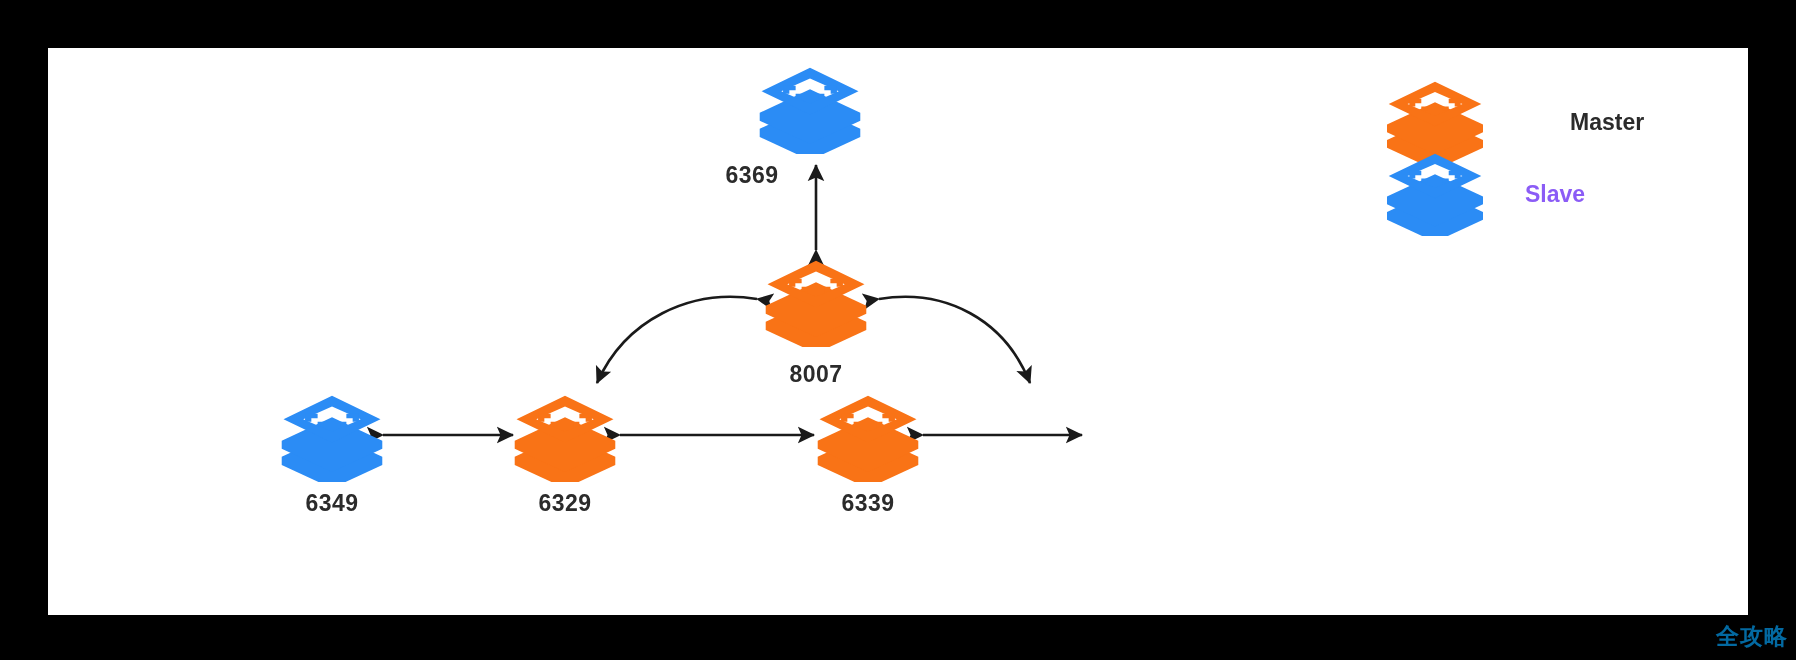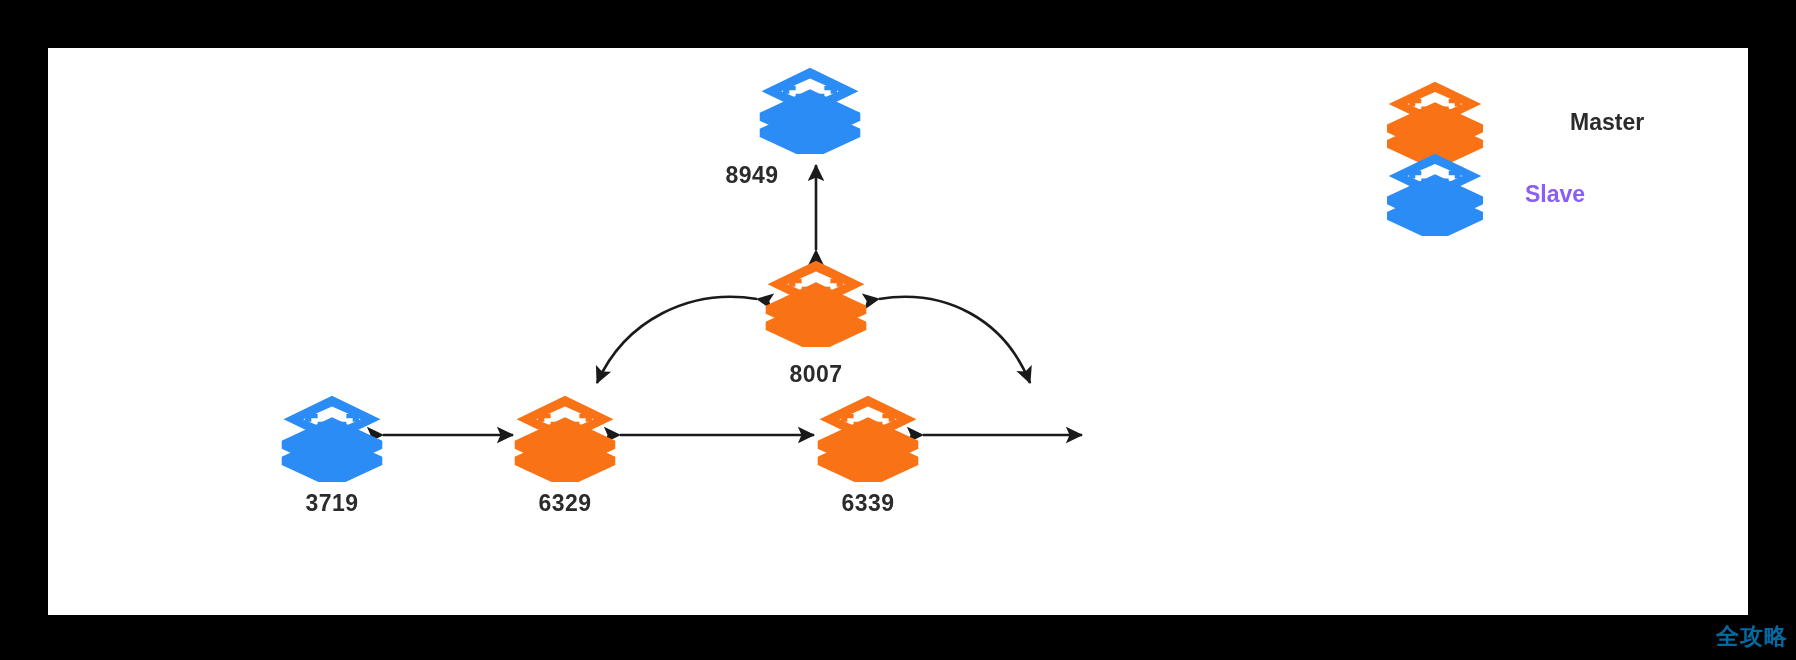--- a/index.html
+++ b/index.html
@@ -53,21 +53,21 @@
         <path d="
     M 60 2 L 114 28 L 60 54 L 6 28 Z
     M 60 14 L 92 28 L 60 42 L 28 28 Z" fill-rule="evenodd"></path>
         <path d="
     M 30 22 L 44 22 L 44 27 L 37 27 L 37 31 L 30 31 Z
     M 90 22 L 76 22 L 76 27 L 83 27 L 83 31 L 90 31 Z
     M 44 36 L 44 31 L 51 31 L 51 36 Z
     M 76 36 L 76 31 L 69 31 L 69 36 Z"></path>
       </g>
     </svg></div>
-    <div class="lbl" style="left: -98px; width: 188px; top: 96px; color: rgb(43, 43, 43);">8949</div>
+    <div class="lbl" style="left: -98px; width: 188px; top: 96px; color: rgb(43, 43, 43);">6369</div>
   </div>
   <div class="node" id="n1" style="left: 762px; top: 259px; width: 108px; height: 88px;">
     <div class="glyph"><svg width="108" height="88" viewBox="0 0 120 98" xmlns="http://www.w3.org/2000/svg" shape-rendering="geometricPrecision">
       <g fill="#f97316">
         <path d="M 60 44 L 116 70 L 116 79
             L 60 105 L 4 79 L 4 70 Z"></path>
         <path d="M 60 26 L 116 52 L 116 61
             L 60 87 L 4 61 L 4 52 Z"></path>
         <path d="
     M 60 2 L 114 28 L 60 54 L 6 28 Z
@@ -91,21 +91,21 @@
         <path d="
     M 60 2 L 114 28 L 60 54 L 6 28 Z
     M 60 14 L 92 28 L 60 42 L 28 28 Z" fill-rule="evenodd"></path>
         <path d="
     M 30 22 L 44 22 L 44 27 L 37 27 L 37 31 L 30 31 Z
     M 90 22 L 76 22 L 76 27 L 83 27 L 83 31 L 90 31 Z
     M 44 36 L 44 31 L 51 31 L 51 36 Z
     M 76 36 L 76 31 L 69 31 L 69 36 Z"></path>
       </g>
     </svg></div>
-    <div class="lbl" style="left: -40px; width: 188px; top: 96px; color: rgb(43, 43, 43);">3719</div>
+    <div class="lbl" style="left: -40px; width: 188px; top: 96px; color: rgb(43, 43, 43);">6349</div>
   </div>
   <div class="node" id="n3" style="left: 511px; top: 394px; width: 108px; height: 88px;">
     <div class="glyph"><svg width="108" height="88" viewBox="0 0 120 98" xmlns="http://www.w3.org/2000/svg" shape-rendering="geometricPrecision">
       <g fill="#f97316">
         <path d="M 60 44 L 116 70 L 116 79
             L 60 105 L 4 79 L 4 70 Z"></path>
         <path d="M 60 26 L 116 52 L 116 61
             L 60 87 L 4 61 L 4 52 Z"></path>
         <path d="
     M 60 2 L 114 28 L 60 54 L 6 28 Z

